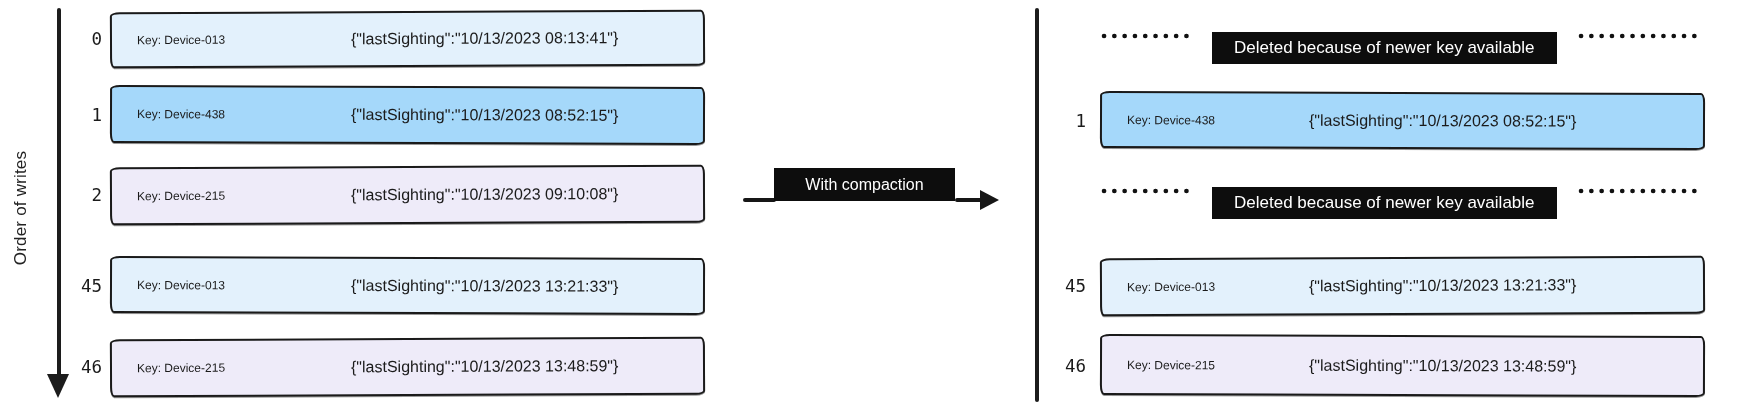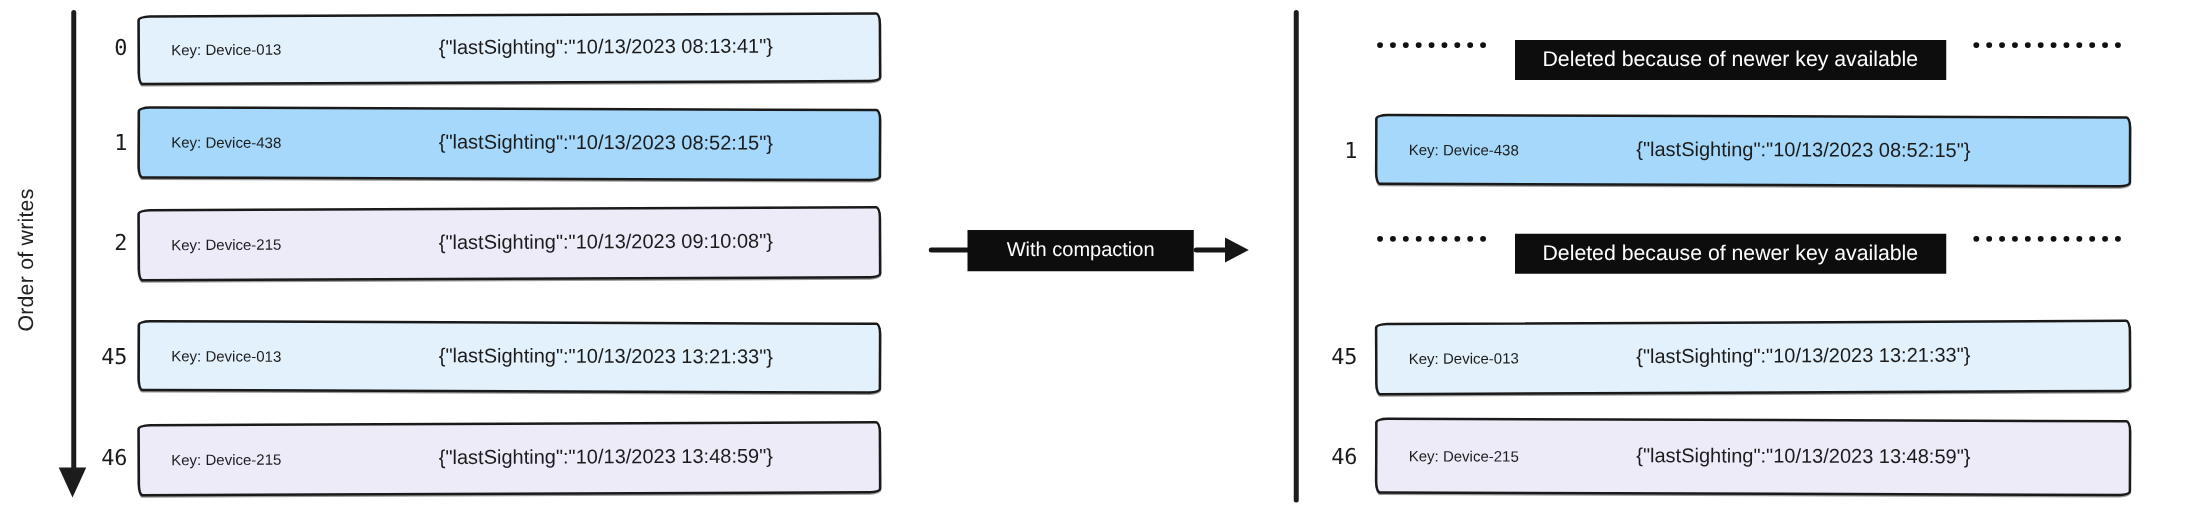--- a/index.html
+++ b/index.html
@@ -35,21 +35,21 @@
   .rec .v{font-size:16px;white-space:nowrap;}
   .right-side .rec .k{width:182px;}
   .c-light_blue{background:#e3f1fc;}
   .c-blue{background:#a5d8fa;}
   .c-lavender{background:#eeebf9;}
   .rot-a{transform:rotate(-0.25deg);}
   .rot-b{transform:rotate(0.2deg);}
   
   .hline{position:absolute;height:3.6px;background:#161616;border-radius:2px;}
   .wc-box{
-    position:absolute;left:774px;top:184px;width:181px;height:33px;
+    position:absolute;left:774px;top:168px;width:181px;height:33px;
     background:#0d0d0d;color:#ffffff;display:flex;align-items:center;justify-content:center;
     font-size:16px;white-space:nowrap;
   }
   .arrow-right{
     position:absolute;width:0;height:0;
     border-top:10px solid transparent;border-bottom:10px solid transparent;
     border-left:19px solid #161616;
   }
   
   .del-row{position:absolute;display:flex;align-items:flex-start;gap:16px;}

